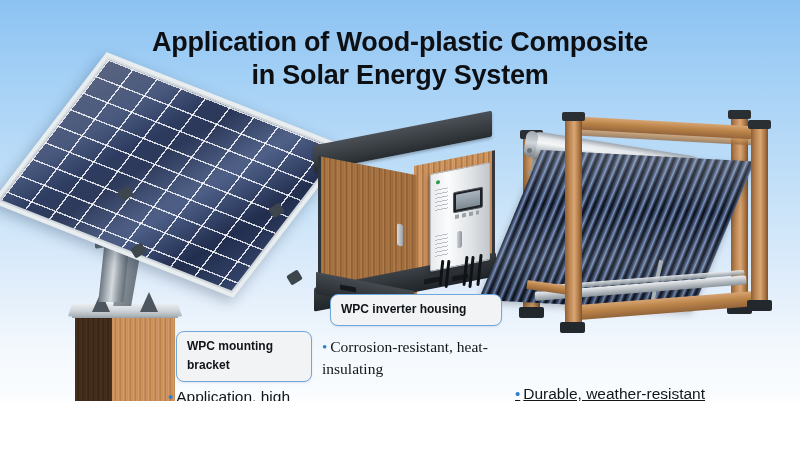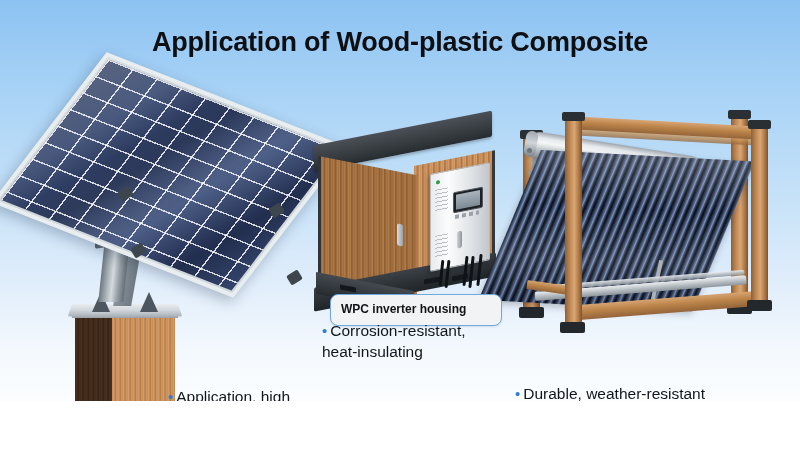--- a/index.html
+++ b/index.html
@@ -313,20 +313,21 @@
     transform:rotate(12deg);
   }
 </style>
 </head>
 <body>
 
 <div class="stage">
 
   <div class="title">
     <span>Application of Wood-plastic Composite</span>
+    <span class="l2">in Solar Energy System</span>
   </div>
 
   <div class="panel-group">
     <div class="post">
       <div class="face-l"></div>
       <div class="face-r"></div>
     </div>
     <div class="post-cap2"></div>
     <div class="post-cap"></div>
     <div class="gusset g1"></div>
@@ -408,26 +409,27 @@
 
     <div class="wpost p-ml"></div>
     <div class="cap c-ml"></div>
     <div class="foot f2"></div>
 
     <div class="wpost p-fr"></div>
     <div class="cap c-fr"></div>
     <div class="foot f3"></div>
   </div>
 
+  <div class="chip" style="left:176px;top:331px;width:136px;">WPC mounting bracket</div>
   <div class="bullet" style="left:168px;top:386px;width:155px;">
     <span class="dot">•</span><span class="btxt">Application, high strength</span>
   </div>
 
   <div class="chip" style="left:330px;top:294px;width:172px;">WPC inverter housing</div>
-  <div class="bullet" style="left:322px;top:320px;width:180px;">
+  <div class="bullet" style="left:322px;top:336px;width:180px;font-family:Liberation Serif, serif;">
     <span class="dot">•</span><span class="btxt">Corrosion-resistant, heat-insulating</span>
   </div>
 
-  <div class="bullet" style="left:515px;top:383px;width:240px;">
+  <div class="bullet" style="left:515px;top:383px;width:240px;text-decoration:underline;">
     <span class="dot">•</span><span class="btxt">Durable, weather-resistant</span>
   </div>
 
 </div>
 
 </body></html>

